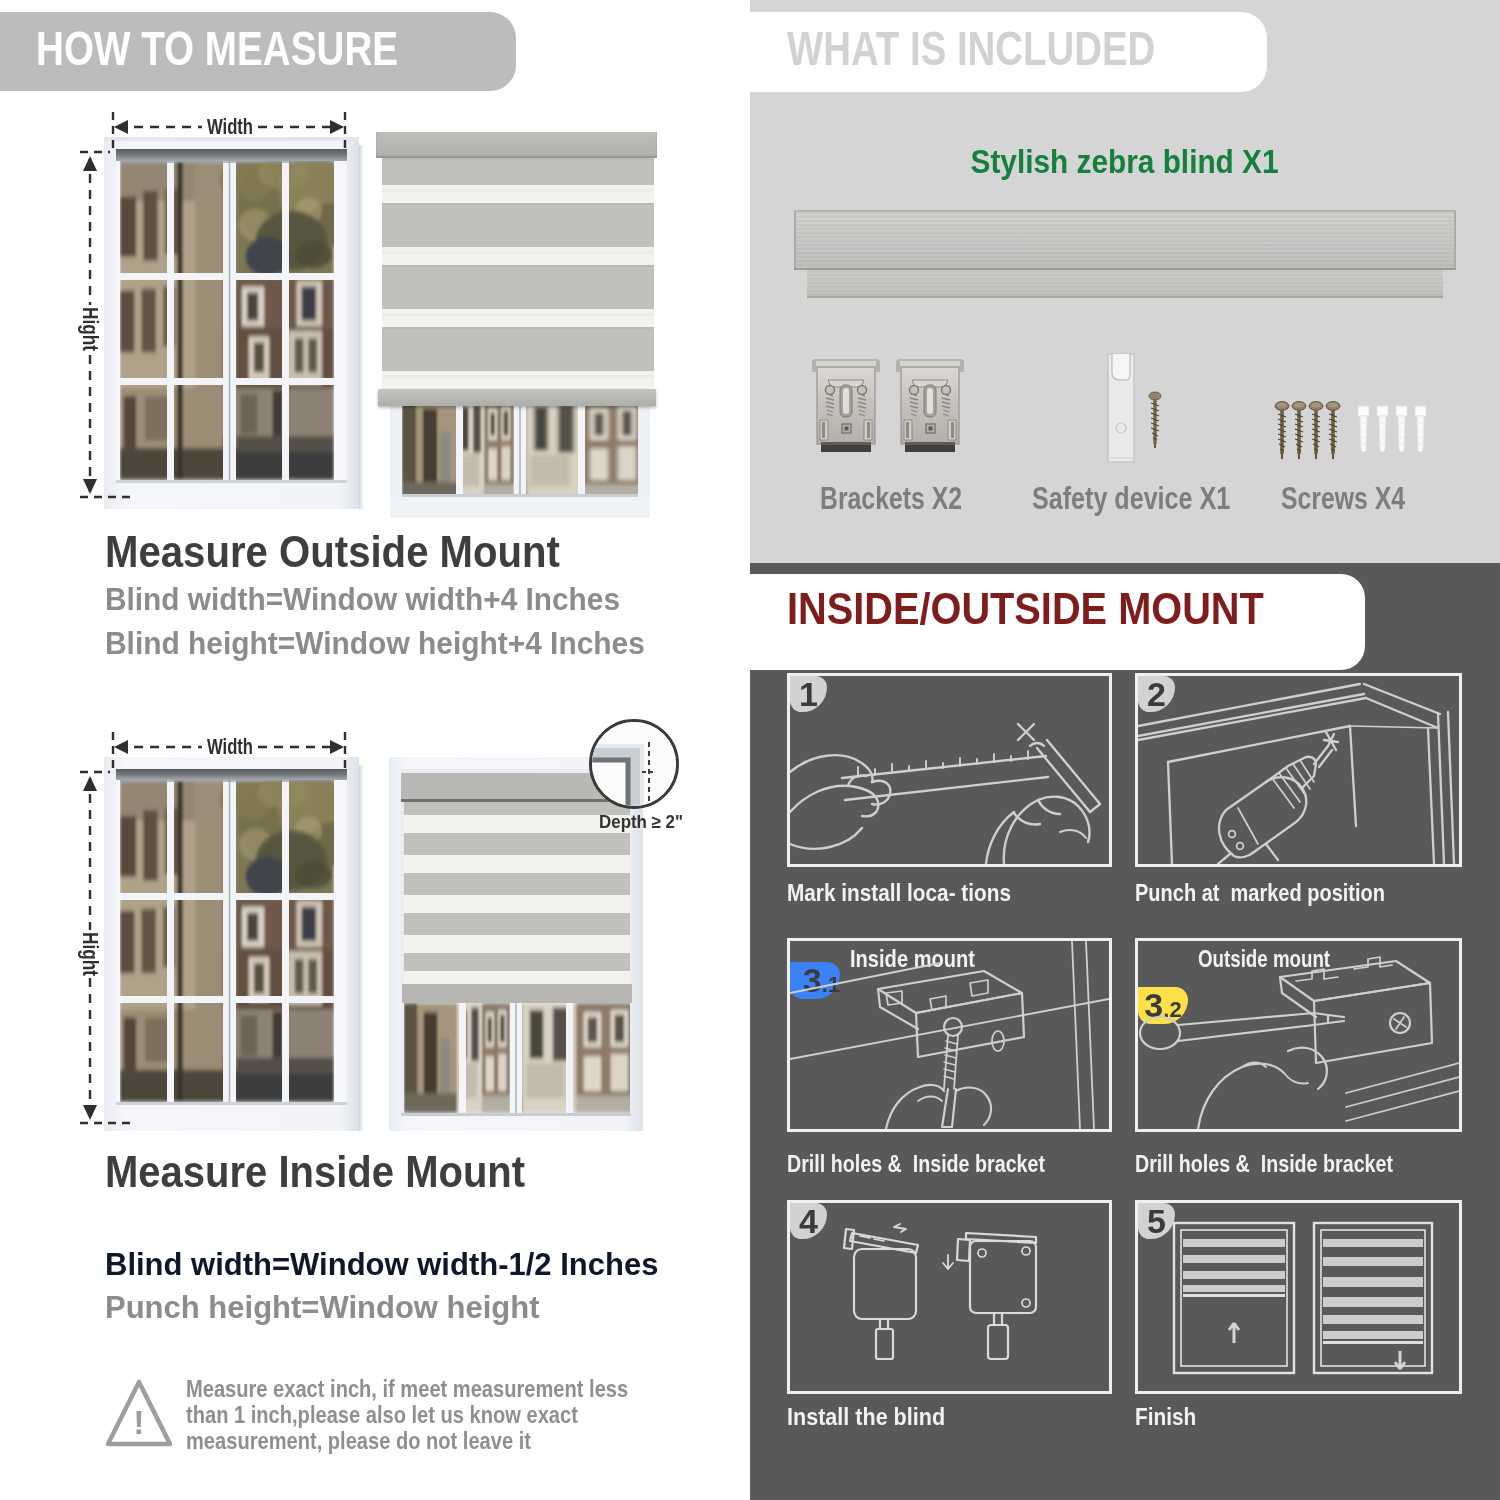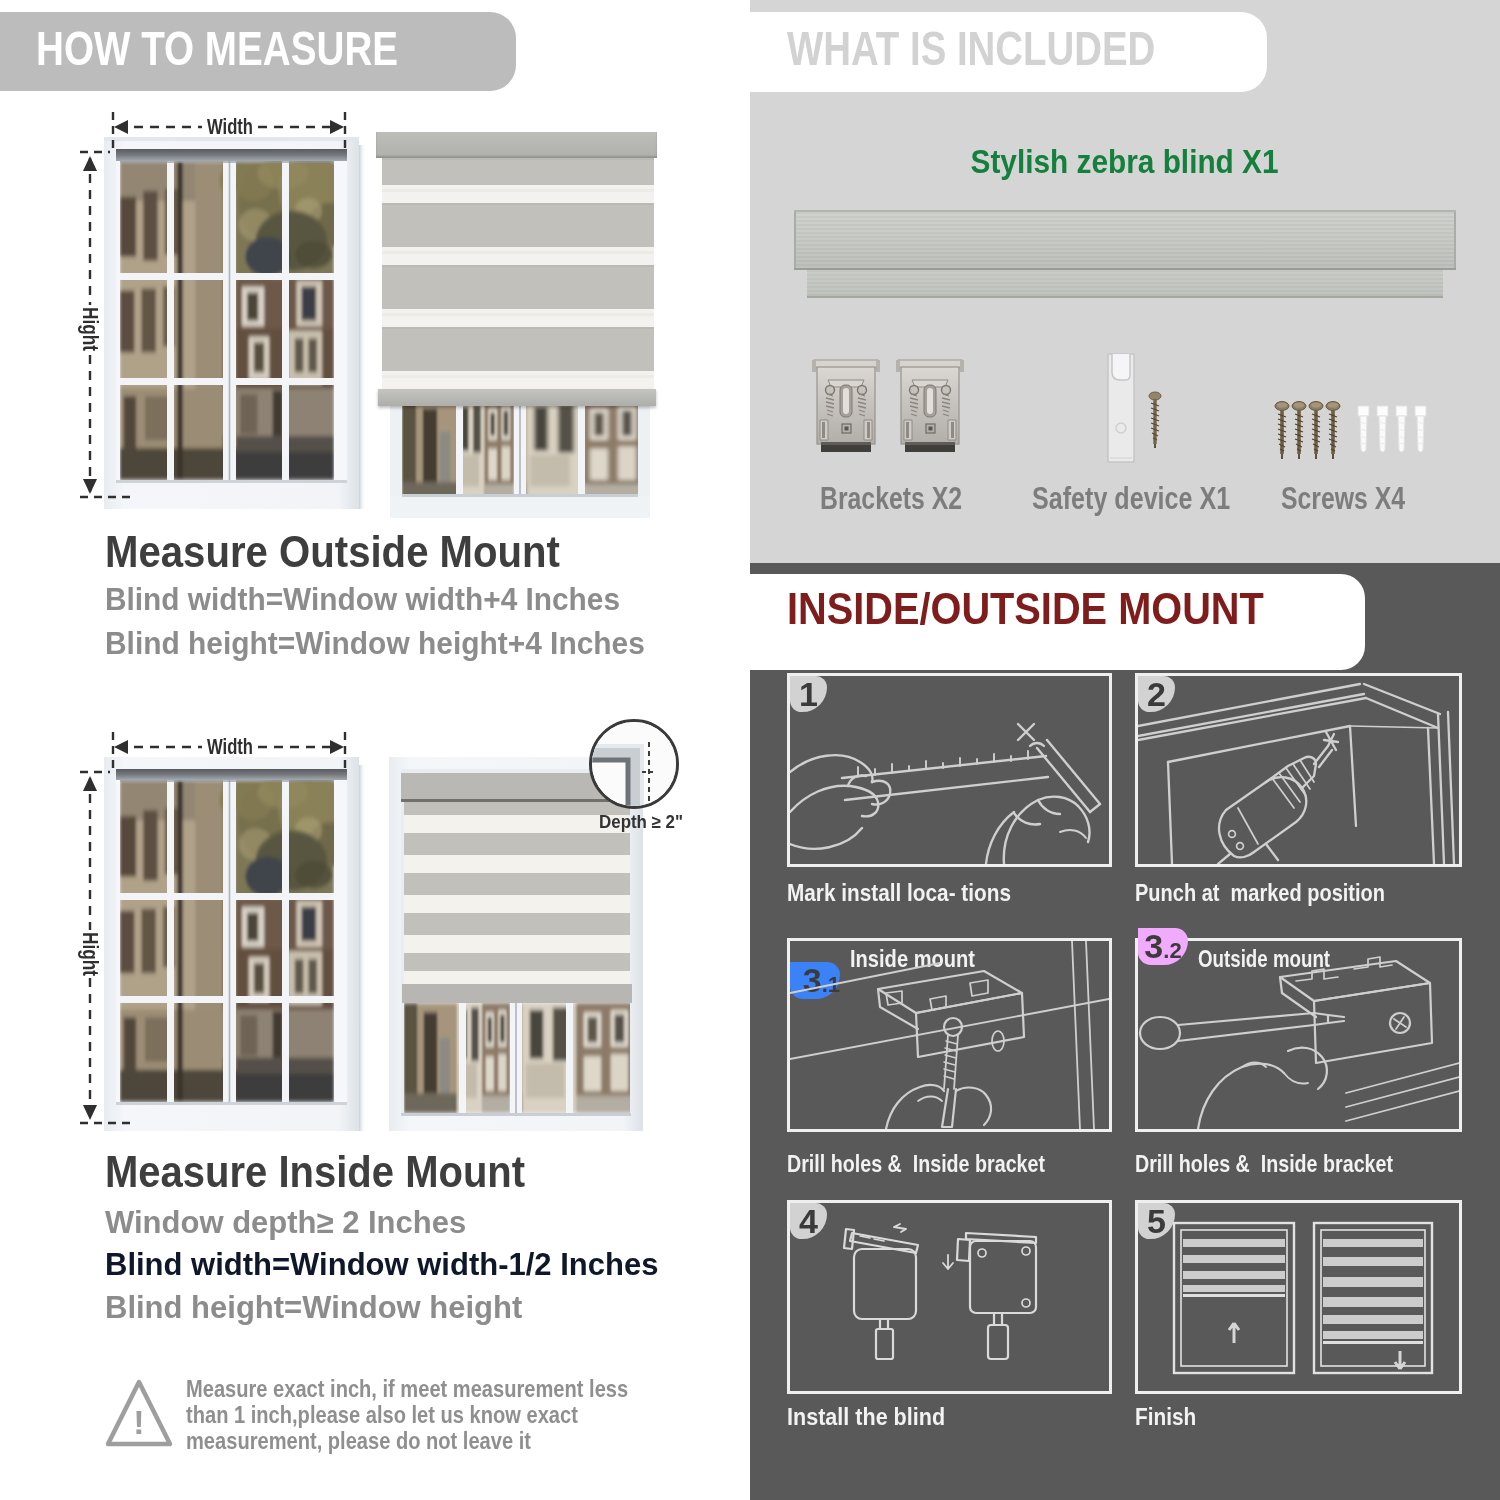--- a/index.html
+++ b/index.html
@@ -296,23 +296,22 @@
       <text x="160" y="29" font-size="22" font-weight="bold" text-anchor="middle" font-family="Liberation Sans,sans-serif" textLength="46" lengthAdjust="spacingAndGlyphs">Width</text>
       <text font-size="22" font-weight="bold" text-anchor="middle" font-family="Liberation Sans,sans-serif" transform="translate(13,229) rotate(90)" textLength="44" lengthAdjust="spacingAndGlyphs">Hight</text>
     </g>
   </svg>
 
   <div class="a b" style="left:105px;top:529px;color:#3e3e3e;font-size:45px;line-height:1;transform:scaleX(.892);transform-origin:left top;">Measure Outside Mount</div>
   <div class="a b" style="left:105px;top:584px;color:#8c8c8c;font-size:31px;line-height:1;transform:scaleX(.962);transform-origin:left top;">Blind width=Window width+4 Inches</div>
   <div class="a b" style="left:105px;top:628px;color:#8c8c8c;font-size:31px;line-height:1;transform:scaleX(.965);transform-origin:left top;">Blind height=Window height+4 Inches</div>
 
   <div class="a b" style="left:105px;top:1149px;color:#3e3e3e;font-size:45px;line-height:1;transform:scaleX(.889);transform-origin:left top;">Measure Inside Mount</div>
-  <div class="a b" style="left:105px;top:1207px;color:#8c8c8c;font-size:31px;line-height:1;">Window depth≥ 2 Inches</div>
   <div class="a b" style="left:105px;top:1249px;color:#0f172a;font-size:31px;line-height:1;">Blind width=Window width-1/2 Inches</div>
-  <div class="a b" style="left:105px;top:1292px;color:#8c8c8c;font-size:31px;line-height:1;">Blind height=Window height</div>
+  <div class="a b" style="left:105px;top:1292px;color:#8c8c8c;font-size:31px;line-height:1;">Punch height=Window height</div>
 
   <svg class="a" style="left:100px;top:1372px;" width="80" height="80" viewBox="0 0 80 80">
     <path d="M39,10 L70,72 L8,72 Z" fill="none" stroke="#9e9e9e" stroke-width="4.5" stroke-linejoin="round"></path>
     <text x="39" y="62" font-family="Liberation Sans,sans-serif" font-size="34" font-weight="bold" fill="#9e9e9e" text-anchor="middle">!</text>
   </svg>
   <div class="a b" style="left:186px;top:1376px;color:#8f8f8f;font-size:24px;line-height:26px;transform:scaleX(.837);transform-origin:left top;">Measure exact inch, if meet measurement less<br>than 1 inch,please also let us know exact<br>measurement, please do not leave it</div>
 
   <div class="a b" style="left:750px;top:145px;width:750px;text-align:center;color:#15803d;font-size:33px;line-height:1;"><span style="display:inline-block;transform:scaleX(.903);">Stylish zebra blind X1</span></div>
 
   <div class="a" style="left:794px;top:210px;width:662px;height:60px;background:repeating-linear-gradient(180deg,rgba(110,112,106,.05) 0 2px,rgba(255,255,255,.06) 2px 4px),linear-gradient(180deg,#cdcfcb,#c5c7c3 50%,#bbbdb9);border-top:2px solid #b2b4ae;border-bottom:2px solid #9b9d97;box-shadow:inset 2px 0 0 #aaaca6,inset -2px 0 0 #aaaca6;box-sizing:border-box;"></div>
@@ -420,21 +419,21 @@
   <div class="a" style="left:787px;top:673px;width:325px;height:194px;border:3px solid #efefef;box-sizing:border-box;"></div>
   <div class="a" style="left:1135px;top:673px;width:327px;height:194px;border:3px solid #efefef;box-sizing:border-box;"></div>
   <div class="a" style="left:787px;top:938px;width:325px;height:194px;border:3px solid #efefef;box-sizing:border-box;"></div>
   <div class="a" style="left:1135px;top:938px;width:327px;height:194px;border:3px solid #efefef;box-sizing:border-box;"></div>
   <div class="a" style="left:787px;top:1200px;width:325px;height:194px;border:3px solid #efefef;box-sizing:border-box;"></div>
   <div class="a" style="left:1135px;top:1200px;width:327px;height:194px;border:3px solid #efefef;box-sizing:border-box;"></div>
 
   <div class="a b" style="left:790px;top:676px;width:37px;height:36px;background:#d2d2d2;border-radius:0 14px 30px 14px;color:#3b3b3b;font-size:34px;line-height:36px;text-align:center;">1</div>
   <div class="a b" style="left:1138px;top:676px;width:37px;height:36px;background:#d2d2d2;border-radius:0 14px 30px 14px;color:#3b3b3b;font-size:34px;line-height:36px;text-align:center;">2</div>
   <div class="a b" style="left:790px;top:941px;width:50px;height:37px;background:#3b82f6;border-radius:0 16px 30px 16px;color:#3b3b3b;font-size:34px;line-height:37px;text-align:right;margin-top:21px;">3<span style="font-size:22px;">.1</span></div>
-  <div class="a b" style="left:1138px;top:928px;width:50px;height:37px;background:#f0abfc;border-radius:0 16px 30px 16px;color:#3b3b3b;font-size:34px;line-height:37px;text-align:center;">3<span style="font-size:22px;">.2</span></div>
+  <div class="a b" style="left:1138px;top:987px;width:50px;height:37px;background:#fde047;border-radius:0 16px 30px 16px;color:#3b3b3b;font-size:34px;line-height:37px;text-align:center;">3<span style="font-size:22px;">.2</span></div>
   <div class="a b" style="left:790px;top:1203px;width:37px;height:36px;background:#d2d2d2;border-radius:0 14px 30px 14px;color:#3b3b3b;font-size:34px;line-height:36px;text-align:center;">4</div>
   <div class="a b" style="left:1138px;top:1203px;width:37px;height:36px;background:#d2d2d2;border-radius:0 14px 30px 14px;color:#3b3b3b;font-size:34px;line-height:36px;text-align:center;">5</div>
 
   <div class="a b" style="left:850px;top:947px;color:#f2f2f2;font-size:24px;line-height:1;transform:scaleX(.837);transform-origin:left top;">Inside mount</div>
   <div class="a b" style="left:1198px;top:947px;color:#f2f2f2;font-size:24px;line-height:1;transform:scaleX(.78);transform-origin:left top;">Outside mount</div>
 
   <svg class="a" style="left:790px;top:676px;" width="319" height="188" viewBox="0 0 319 188">
     <g fill="none" stroke="#cfcfcf" stroke-width="2.4" stroke-linecap="round" stroke-linejoin="round">
 
       <path d="M52,102 L256,80"></path>

